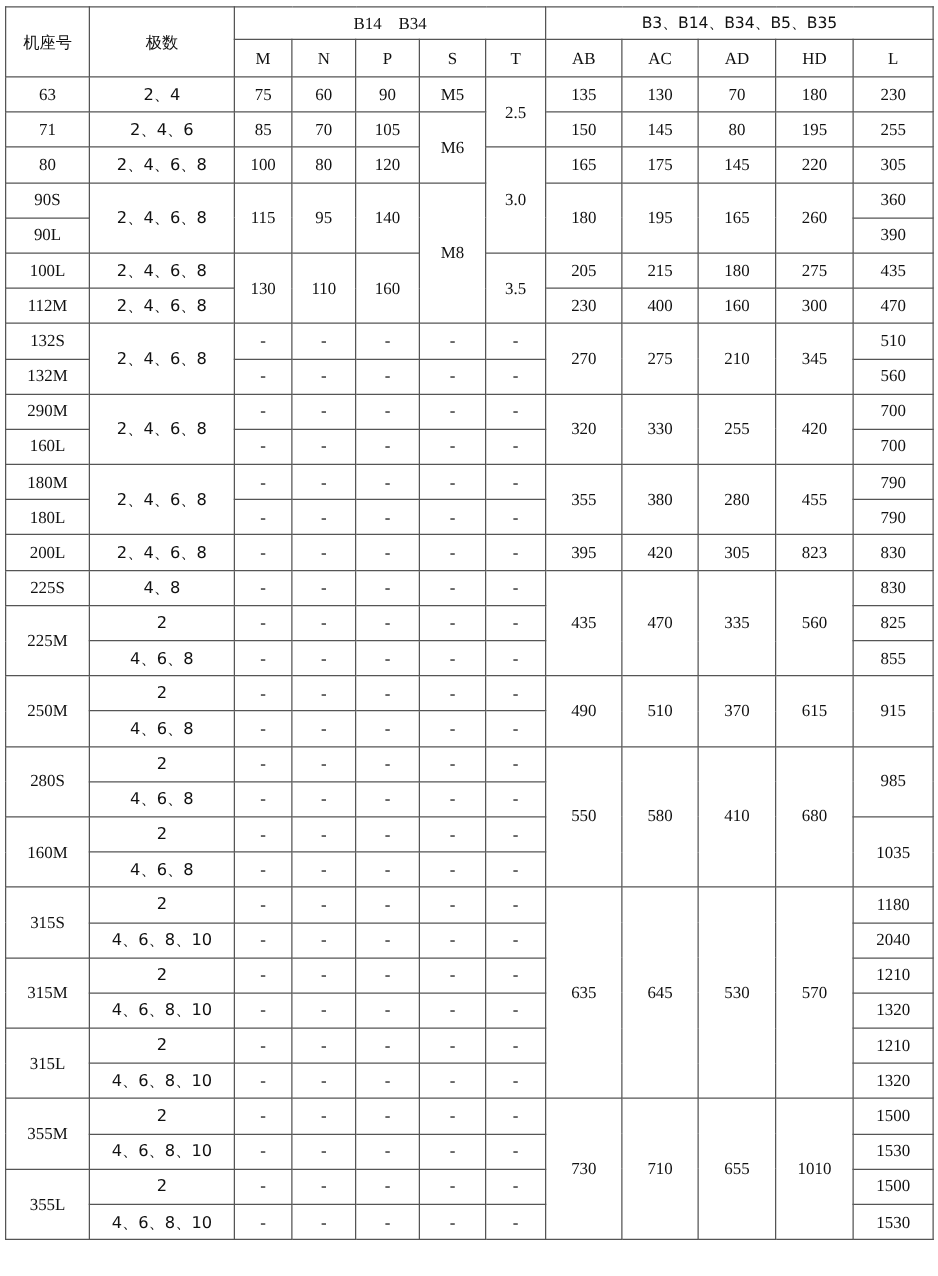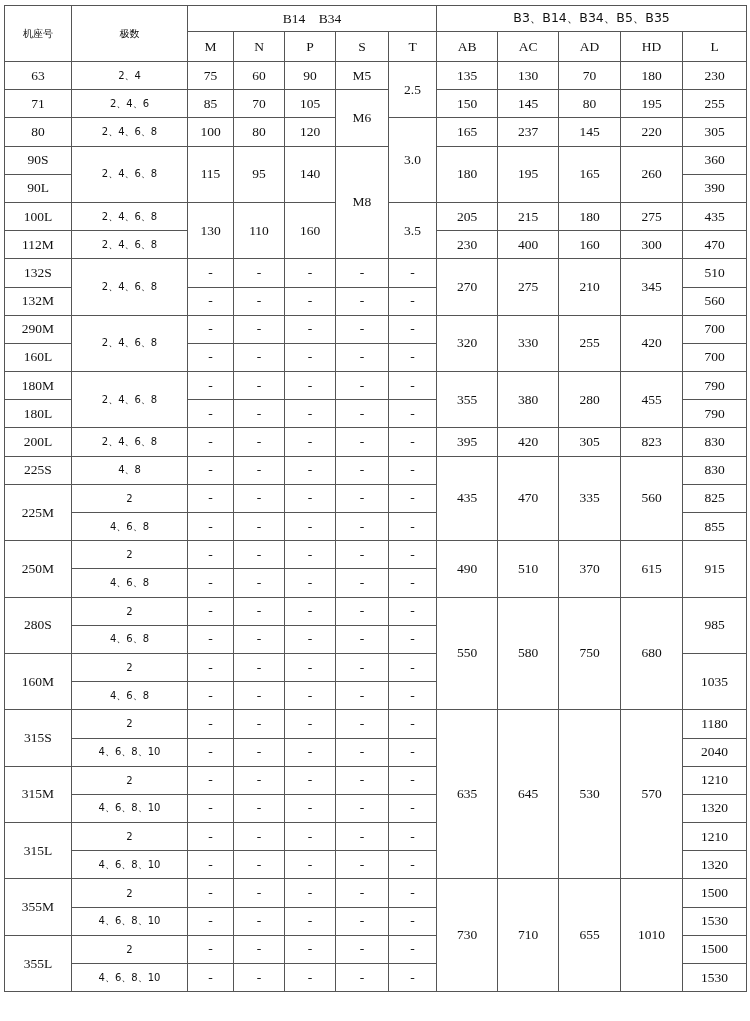--- a/index.html
+++ b/index.html
@@ -5,21 +5,21 @@
   html, body { margin:0; padding:0; background:#ffffff; }
   body { width:750px; height:1021px; position:relative; overflow:hidden;
          font-family:"Liberation Serif","DejaVu Serif",serif; color:#111; }
   table.spec { position:absolute; left:4px; top:5px; border-collapse:collapse;
                table-layout:fixed; width:742px; font-size:13.5px; }
   table.spec td, table.spec th { border:1.4px solid #555; text-align:center;
                vertical-align:middle; padding:0; font-weight:normal; overflow:hidden; white-space:nowrap; }
   tr.h1 td { height:25px; }
   tr.h2 td { height:29px; }
   tr.d td { height:27.2px; }
-  .cjk { font-family:"DejaVu Sans",sans-serif; font-size:10px; }
+  .cjk { font-family:"DejaVu Sans",sans-serif; font-size:13px; }
 </style>
 </head>
 <body>
 
 <table class="spec">
   <colgroup>
     <col style="width:67px">
       <col style="width:116px">
       <col style="width:46px">
       <col style="width:51px">
@@ -79,21 +79,21 @@
         <td>255</td>
       </tr>
       <tr class="d">
         <td>80</td>
         <td class="cjk">2、4、6、8</td>
         <td>100</td>
         <td>80</td>
         <td>120</td>
         <td rowspan="3">3.0</td>
         <td>165</td>
-        <td>237</td>
+        <td>175</td>
         <td>145</td>
         <td>220</td>
         <td>305</td>
       </tr>
       <tr class="d">
         <td>90S</td>
         <td rowspan="2" class="cjk">2、4、6、8</td>
         <td rowspan="2">115</td>
         <td rowspan="2">95</td>
         <td rowspan="2">140</td>
@@ -271,21 +271,21 @@
       <tr class="d">
         <td rowspan="2">280S</td>
         <td class="cjk">2</td>
         <td>-</td>
         <td>-</td>
         <td>-</td>
         <td>-</td>
         <td>-</td>
         <td rowspan="4">550</td>
         <td rowspan="4">580</td>
-        <td rowspan="4">750</td>
+        <td rowspan="4">410</td>
         <td rowspan="4">680</td>
         <td rowspan="2">985</td>
       </tr>
       <tr class="d">
         <td class="cjk">4、6、8</td>
         <td>-</td>
         <td>-</td>
         <td>-</td>
         <td>-</td>
         <td>-</td>

